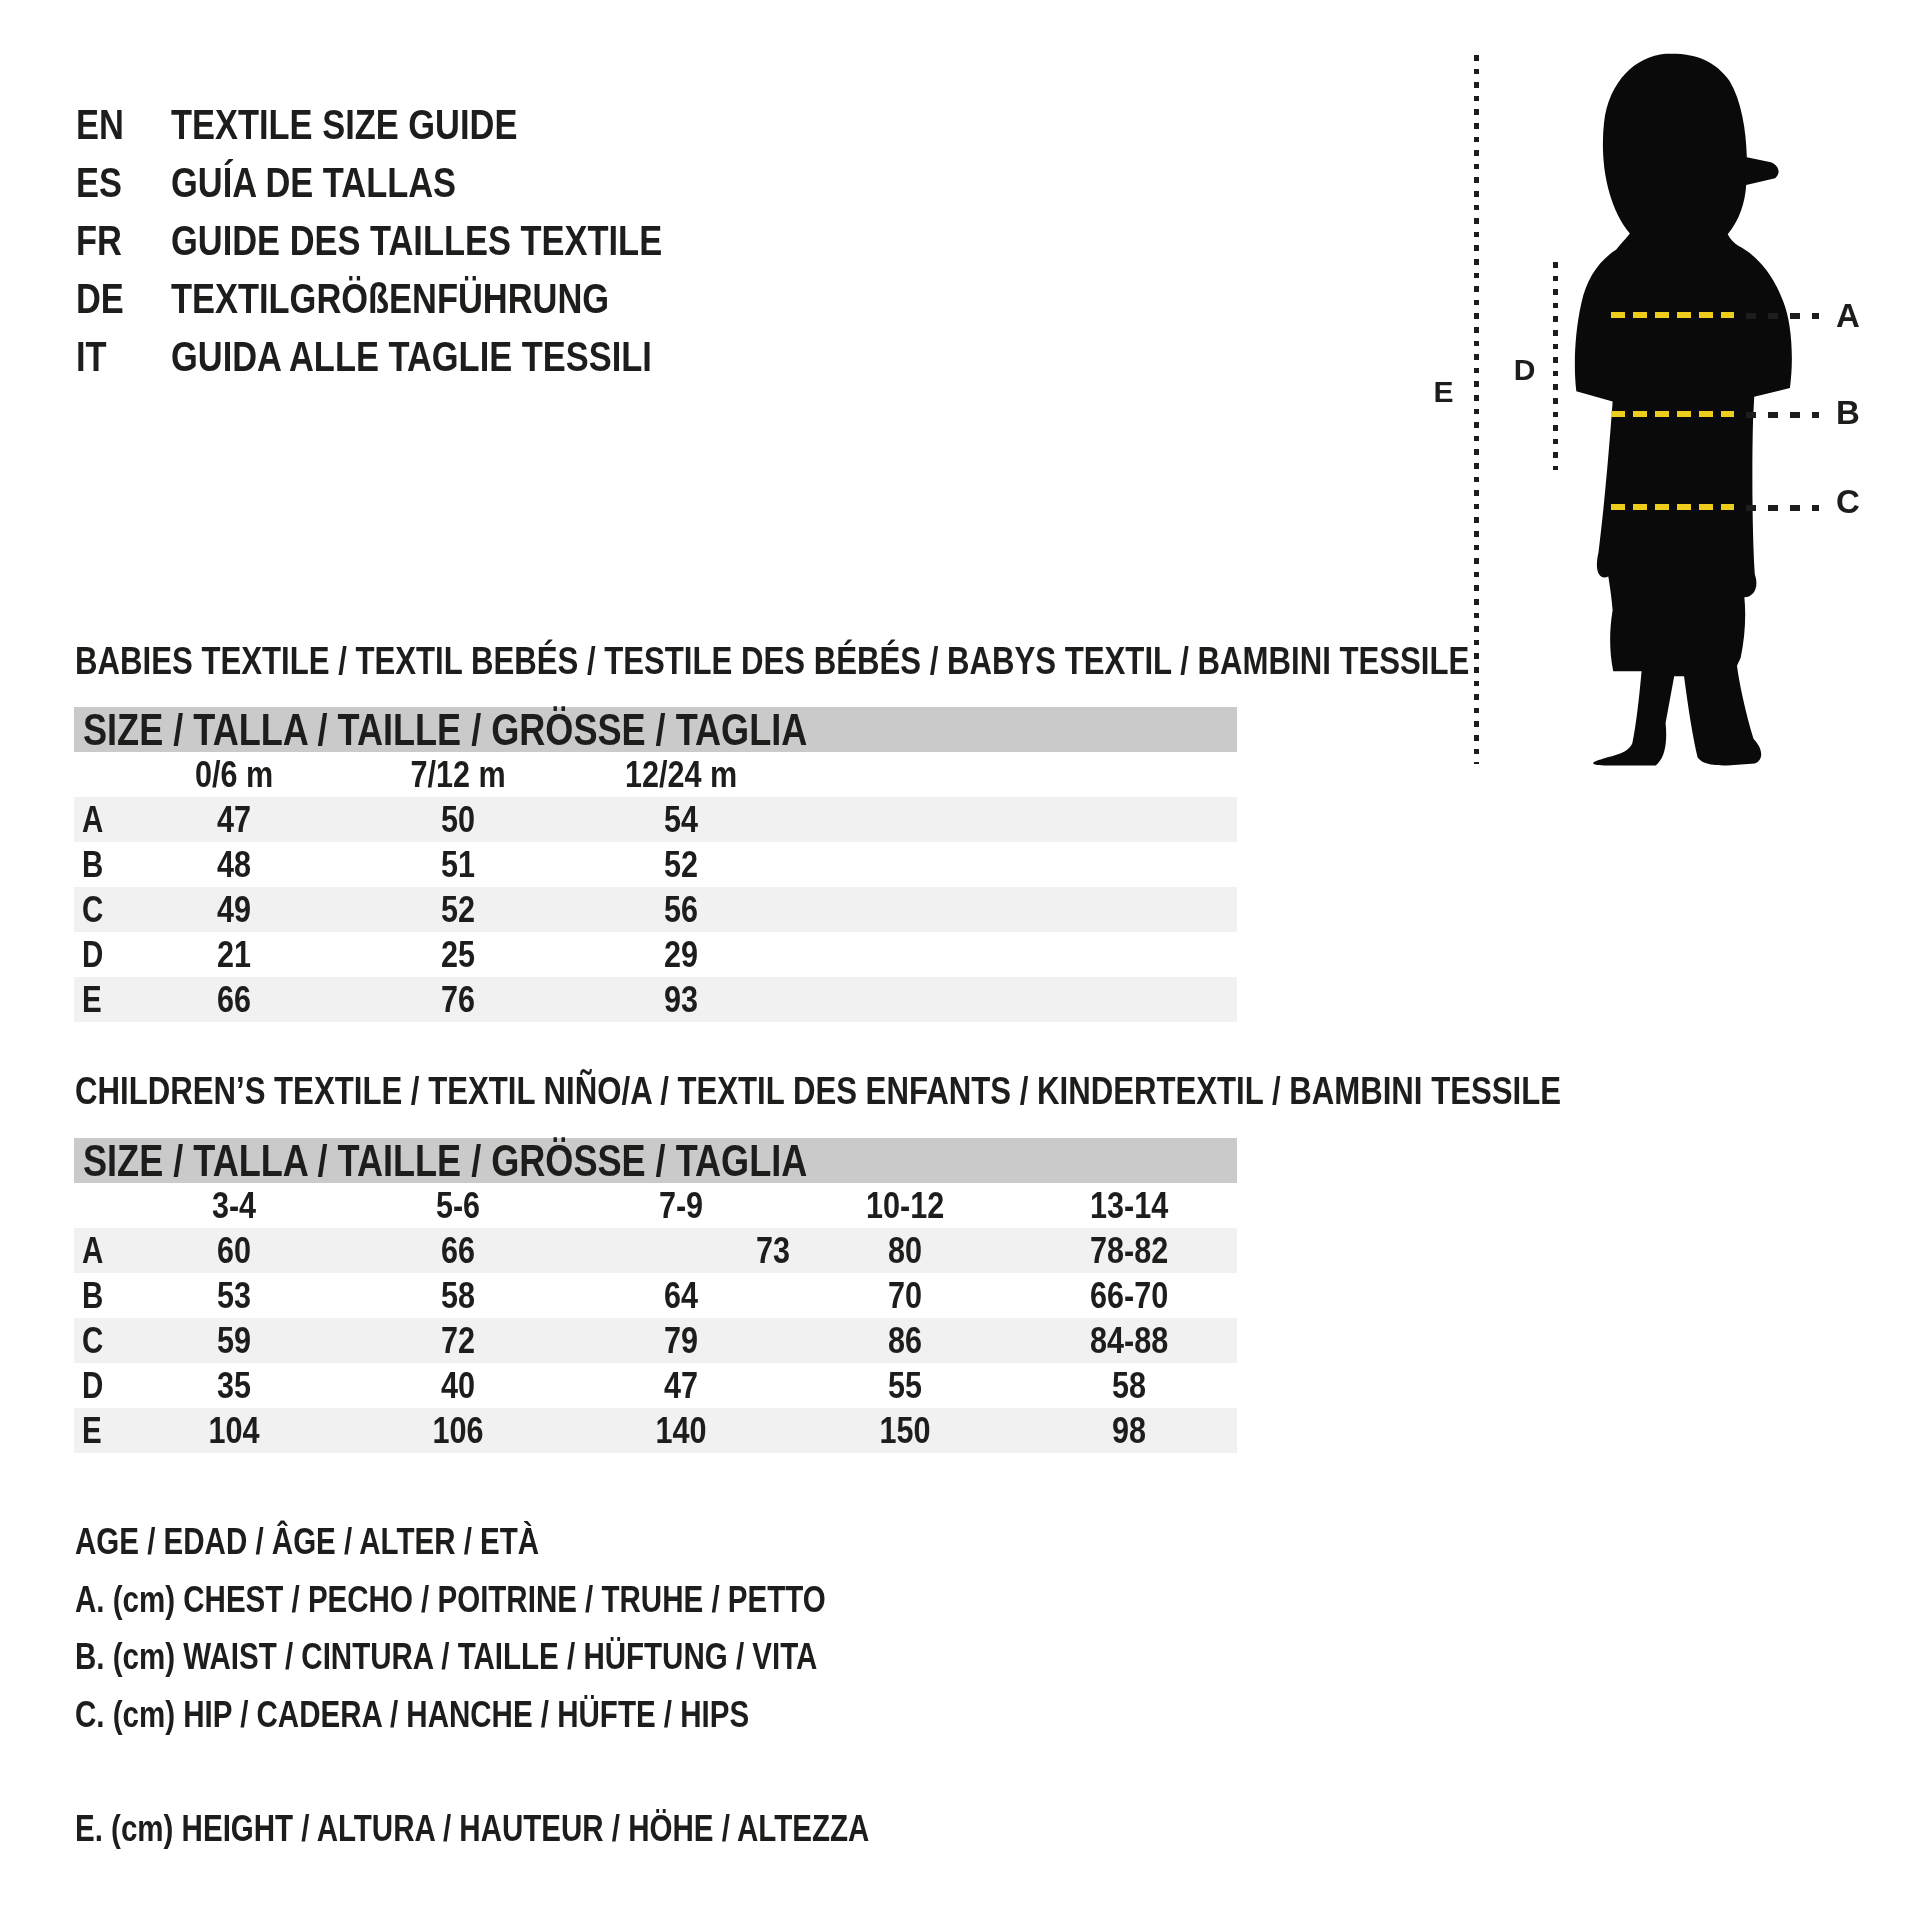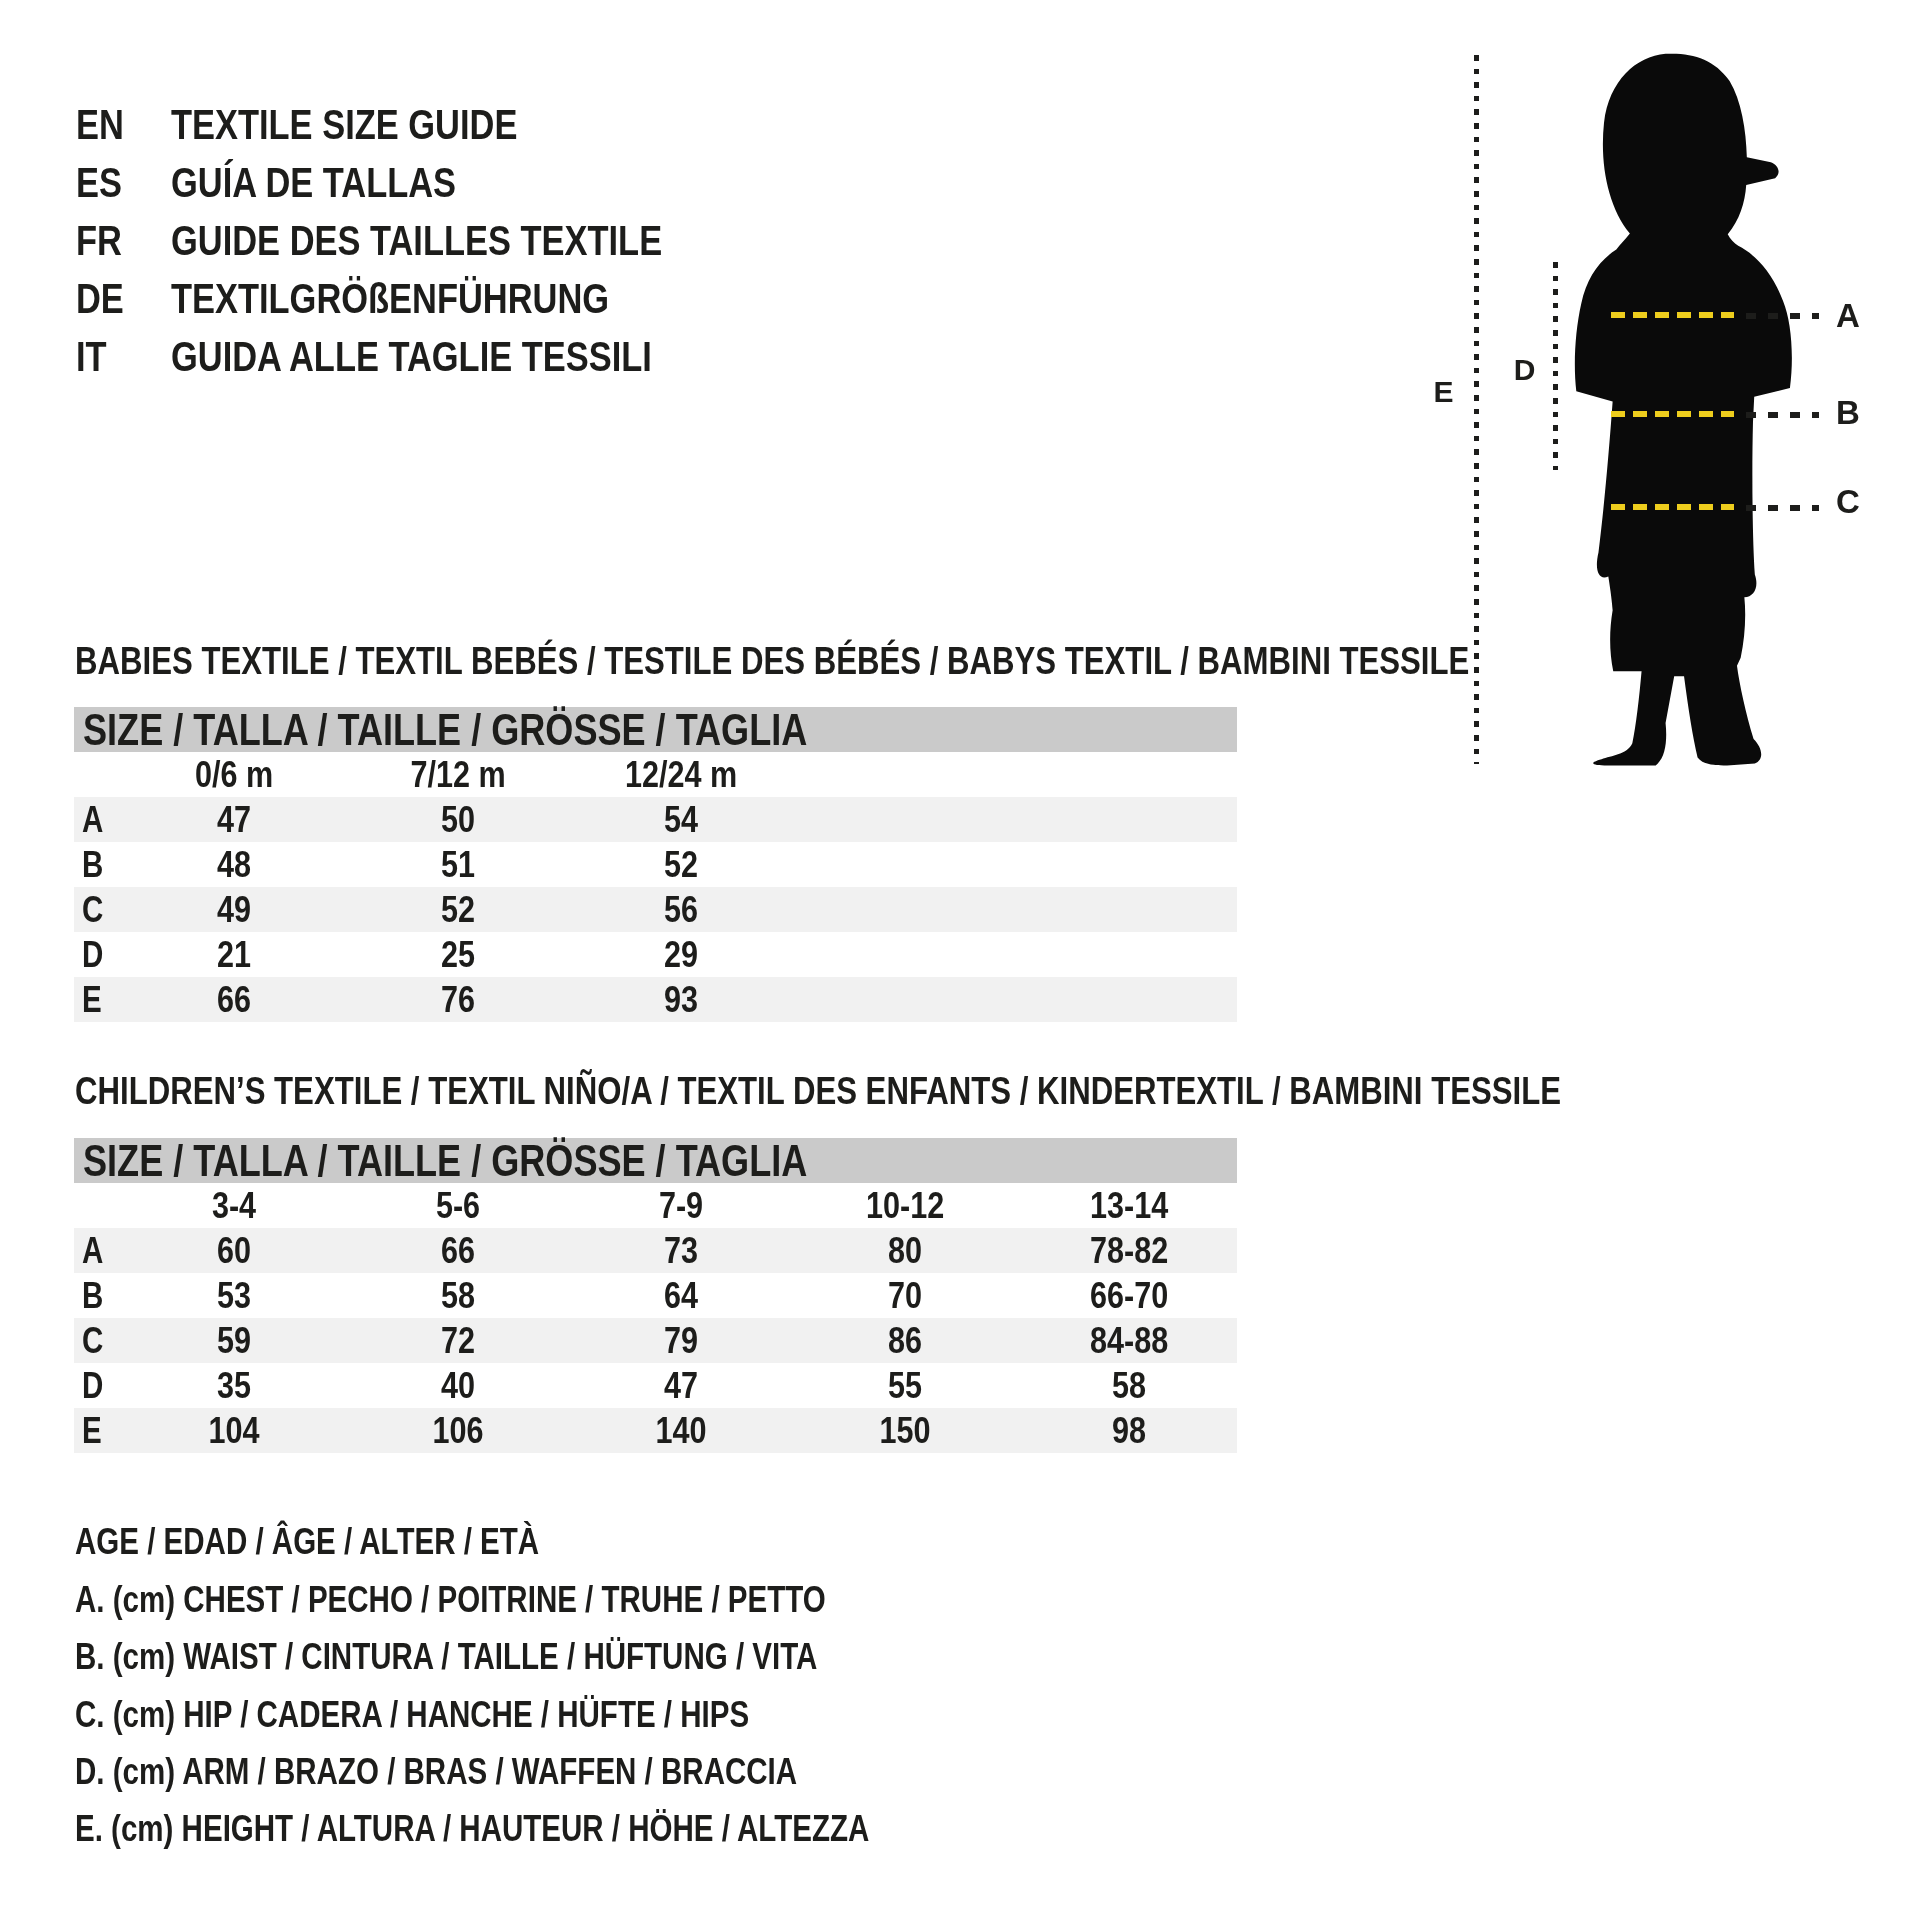--- a/index.html
+++ b/index.html
@@ -121,21 +121,21 @@
   <div class="abs th" style="left:793px;top:1183px;width:224px;"><span class="condc">10-12</span></div>
   <div class="abs th" style="left:1017px;top:1183px;width:224px;"><span class="condc">13-14</span></div>
 
   <div class="abs stripe" style="left:74px;top:1228px;width:1163px;height:45px;"></div>
   <div class="abs stripe" style="left:74px;top:1318px;width:1163px;height:45px;"></div>
   <div class="abs stripe" style="left:74px;top:1408px;width:1163px;height:45px;"></div>
 
   <div class="abs rowlabel" style="left:82px;top:1228px;width:62px;"><span class="cond">A</span></div>
   <div class="abs td" style="left:122px;top:1228px;width:224px;"><span class="condc">60</span></div>
   <div class="abs td" style="left:346px;top:1228px;width:224px;"><span class="condc">66</span></div>
-  <div class="abs td" style="left:569px;top:1228px;width:224px;"><span class="condc">73</span></div>
+  <div class="abs td" style="left:569px;top:1228px;width:224px;text-align:right;"><span class="condc">73</span></div>
   <div class="abs td" style="left:793px;top:1228px;width:224px;"><span class="condc">80</span></div>
   <div class="abs td" style="left:1017px;top:1228px;width:224px;"><span class="condc">78-82</span></div>
 
   <div class="abs rowlabel" style="left:82px;top:1273px;width:62px;"><span class="cond">B</span></div>
   <div class="abs td" style="left:122px;top:1273px;width:224px;"><span class="condc">53</span></div>
   <div class="abs td" style="left:346px;top:1273px;width:224px;"><span class="condc">58</span></div>
   <div class="abs td" style="left:569px;top:1273px;width:224px;"><span class="condc">64</span></div>
   <div class="abs td" style="left:793px;top:1273px;width:224px;"><span class="condc">70</span></div>
   <div class="abs td" style="left:1017px;top:1273px;width:224px;"><span class="condc">66-70</span></div>
 
@@ -157,17 +157,16 @@
   <div class="abs td" style="left:122px;top:1408px;width:224px;"><span class="condc">104</span></div>
   <div class="abs td" style="left:346px;top:1408px;width:224px;"><span class="condc">106</span></div>
   <div class="abs td" style="left:569px;top:1408px;width:224px;"><span class="condc">140</span></div>
   <div class="abs td" style="left:793px;top:1408px;width:224px;"><span class="condc">150</span></div>
   <div class="abs td" style="left:1017px;top:1408px;width:224px;"><span class="condc">98</span></div>
 
   <div class="abs legend-line" style="left:75px;top:1575px;"><span class="cond">A. (cm) CHEST / PECHO / POITRINE / TRUHE / PETTO</span></div>
   <div class="abs legend-line" style="left:75px;top:1517px;"><span class="cond">AGE / EDAD / ÂGE / ALTER / ETÀ</span></div>
   <div class="abs legend-line" style="left:75px;top:1632px;"><span class="cond">B. (cm) WAIST / CINTURA / TAILLE / HÜFTUNG / VITA</span></div>
   <div class="abs legend-line" style="left:75px;top:1690px;"><span class="cond">C. (cm) HIP / CADERA / HANCHE / HÜFTE / HIPS</span></div>
-  <div class="abs legend-line" style="left:75px;top:1747px;"><span class="cond">D. (cm) ARM / BRAZO / BRAS / WAFFEN / BRACCIA</span></div>
   <div class="abs legend-line" style="left:75px;top:1804px;"><span class="cond">E. (cm) HEIGHT / ALTURA / HAUTEUR / HÖHE / ALTEZZA</span></div>
 
 </div>
 
 
 </body></html>

